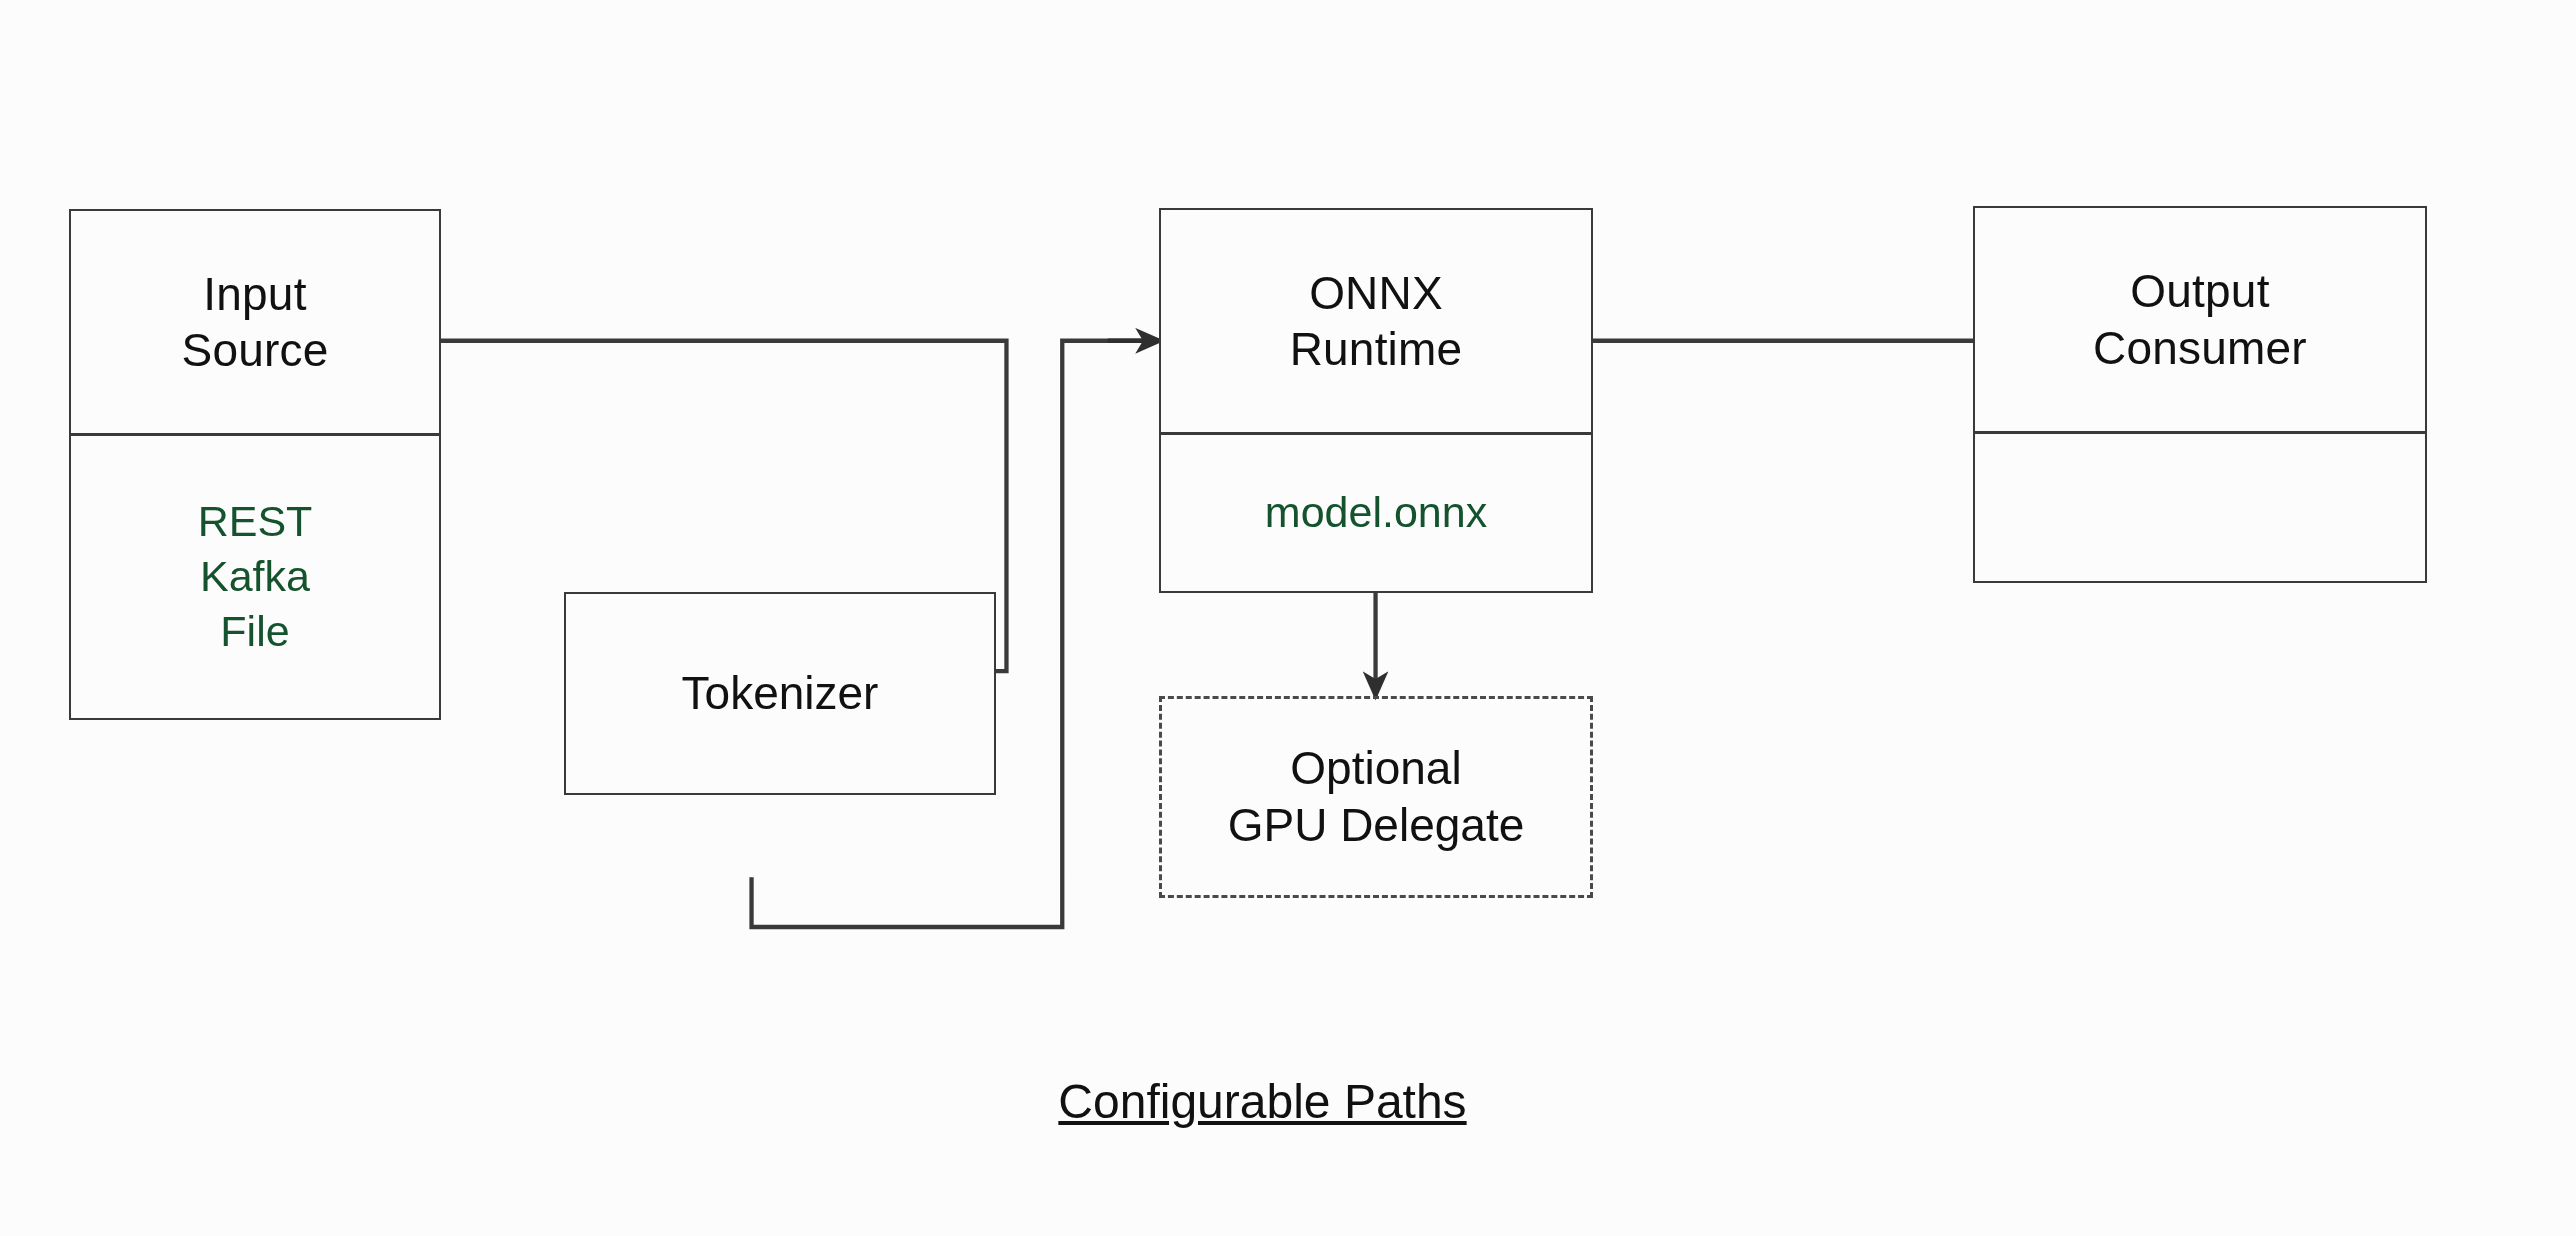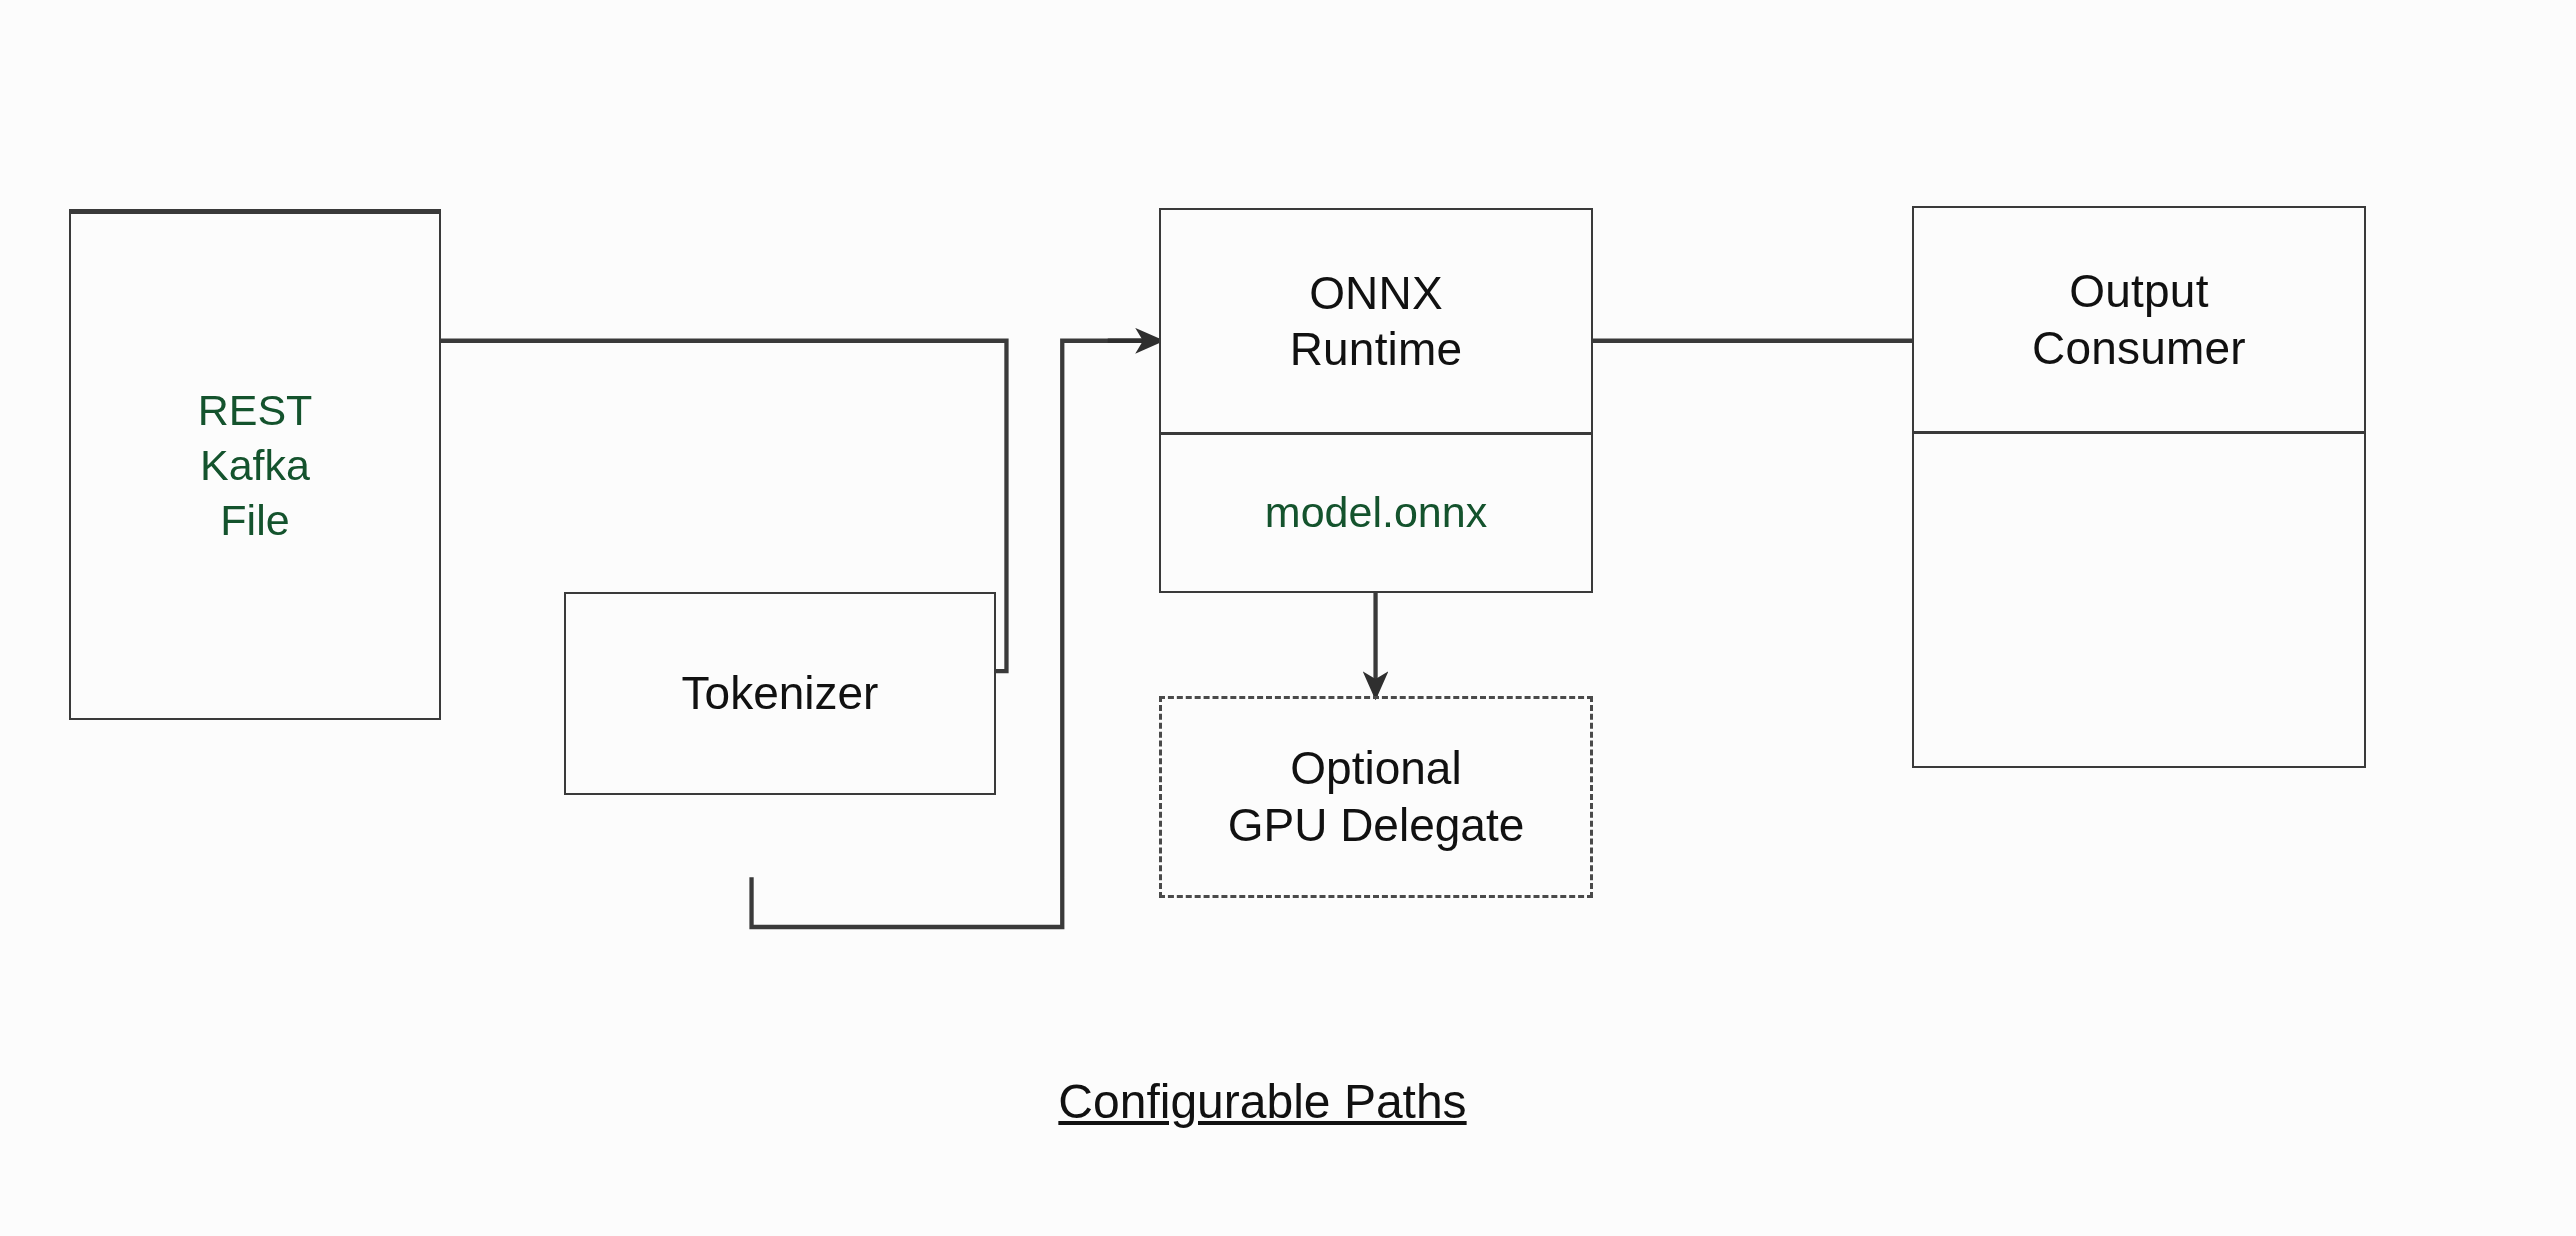--- a/index.html
+++ b/index.html
@@ -92,21 +92,21 @@
     white-space: nowrap;
   }
 
   
   #node-input-source   { left: 69px;   top: 209px;  width: 372px; height: 511px; }
   #node-input-source   .node-header { height: 222px; }
   #node-tokenizer      { left: 564px;  top: 592px;  width: 432px; height: 203px; }
   #node-onnx-runtime   { left: 1159px; top: 208px;  width: 434px; height: 385px; }
   #node-onnx-runtime   .node-header { height: 222px; }
   #node-gpu-delegate   { left: 1159px; top: 696px;  width: 434px; height: 202px; }
-  #node-output-consumer{ left: 1912px; top: 206px;  width: 454px; height: 562px; }
+  #node-output-consumer{ left: 1973px; top: 206px;  width: 454px; height: 377px; }
   #node-output-consumer .node-header { height: 223px; }
 
   #label-tokenizer-json { left: 537px; top: 805px; width: 432px; }
   #caption-configurable-paths { left: 859px; top: 1073px; width: 807px; text-decoration: underline; }
 </style>
 </head>
 <body>
 
 <div id="canvas">
 
@@ -132,20 +132,22 @@
     <g>
       <path d="M1855,397 L2360,397" fill="none" stroke="#3a3a3a" stroke-width="5" marker-end="url(#arrowhead-lg)"></path>
     </g>
 
     <g>
       <path d="M1602,690 L1602,812" fill="none" stroke="#3a3a3a" stroke-width="5" marker-end="url(#arrowhead-lg)"></path>
     </g>
   </svg>
 
   <div class="node" id="node-input-source">
+    <div class="node-header">Input
+Source</div>
     <div class="node-divider"></div>
     <div class="node-body">REST
 Kafka
 File</div>
   </div>
 
   <div class="node" id="node-tokenizer">
     <div class="node-single">Tokenizer</div>
   </div>
 

